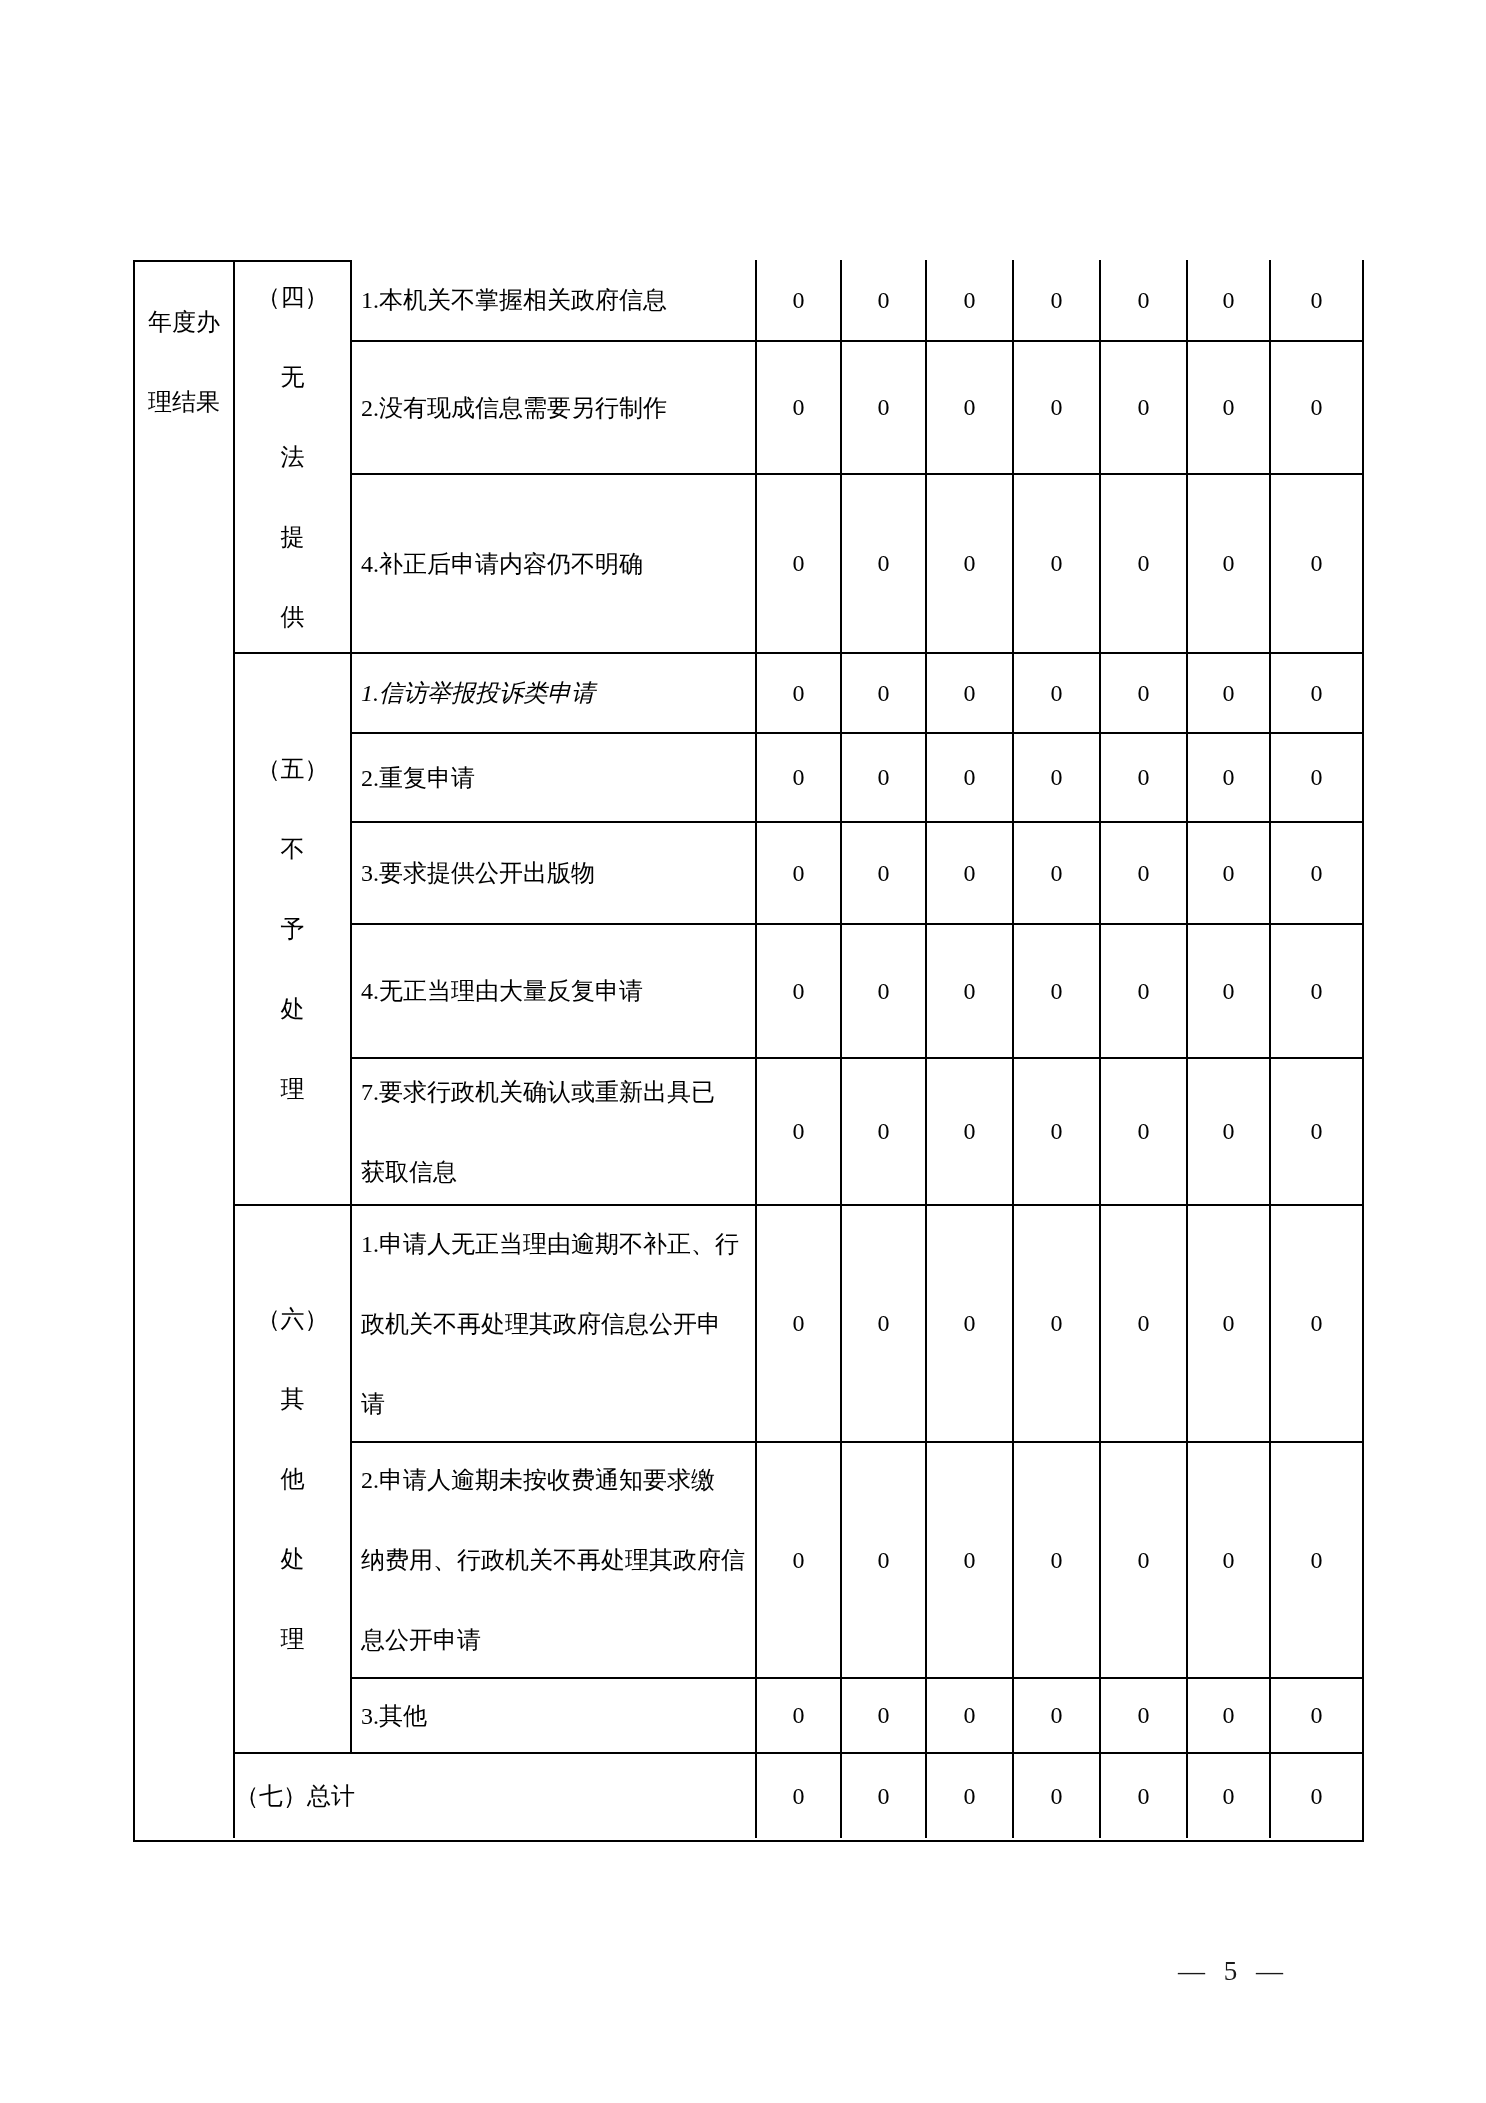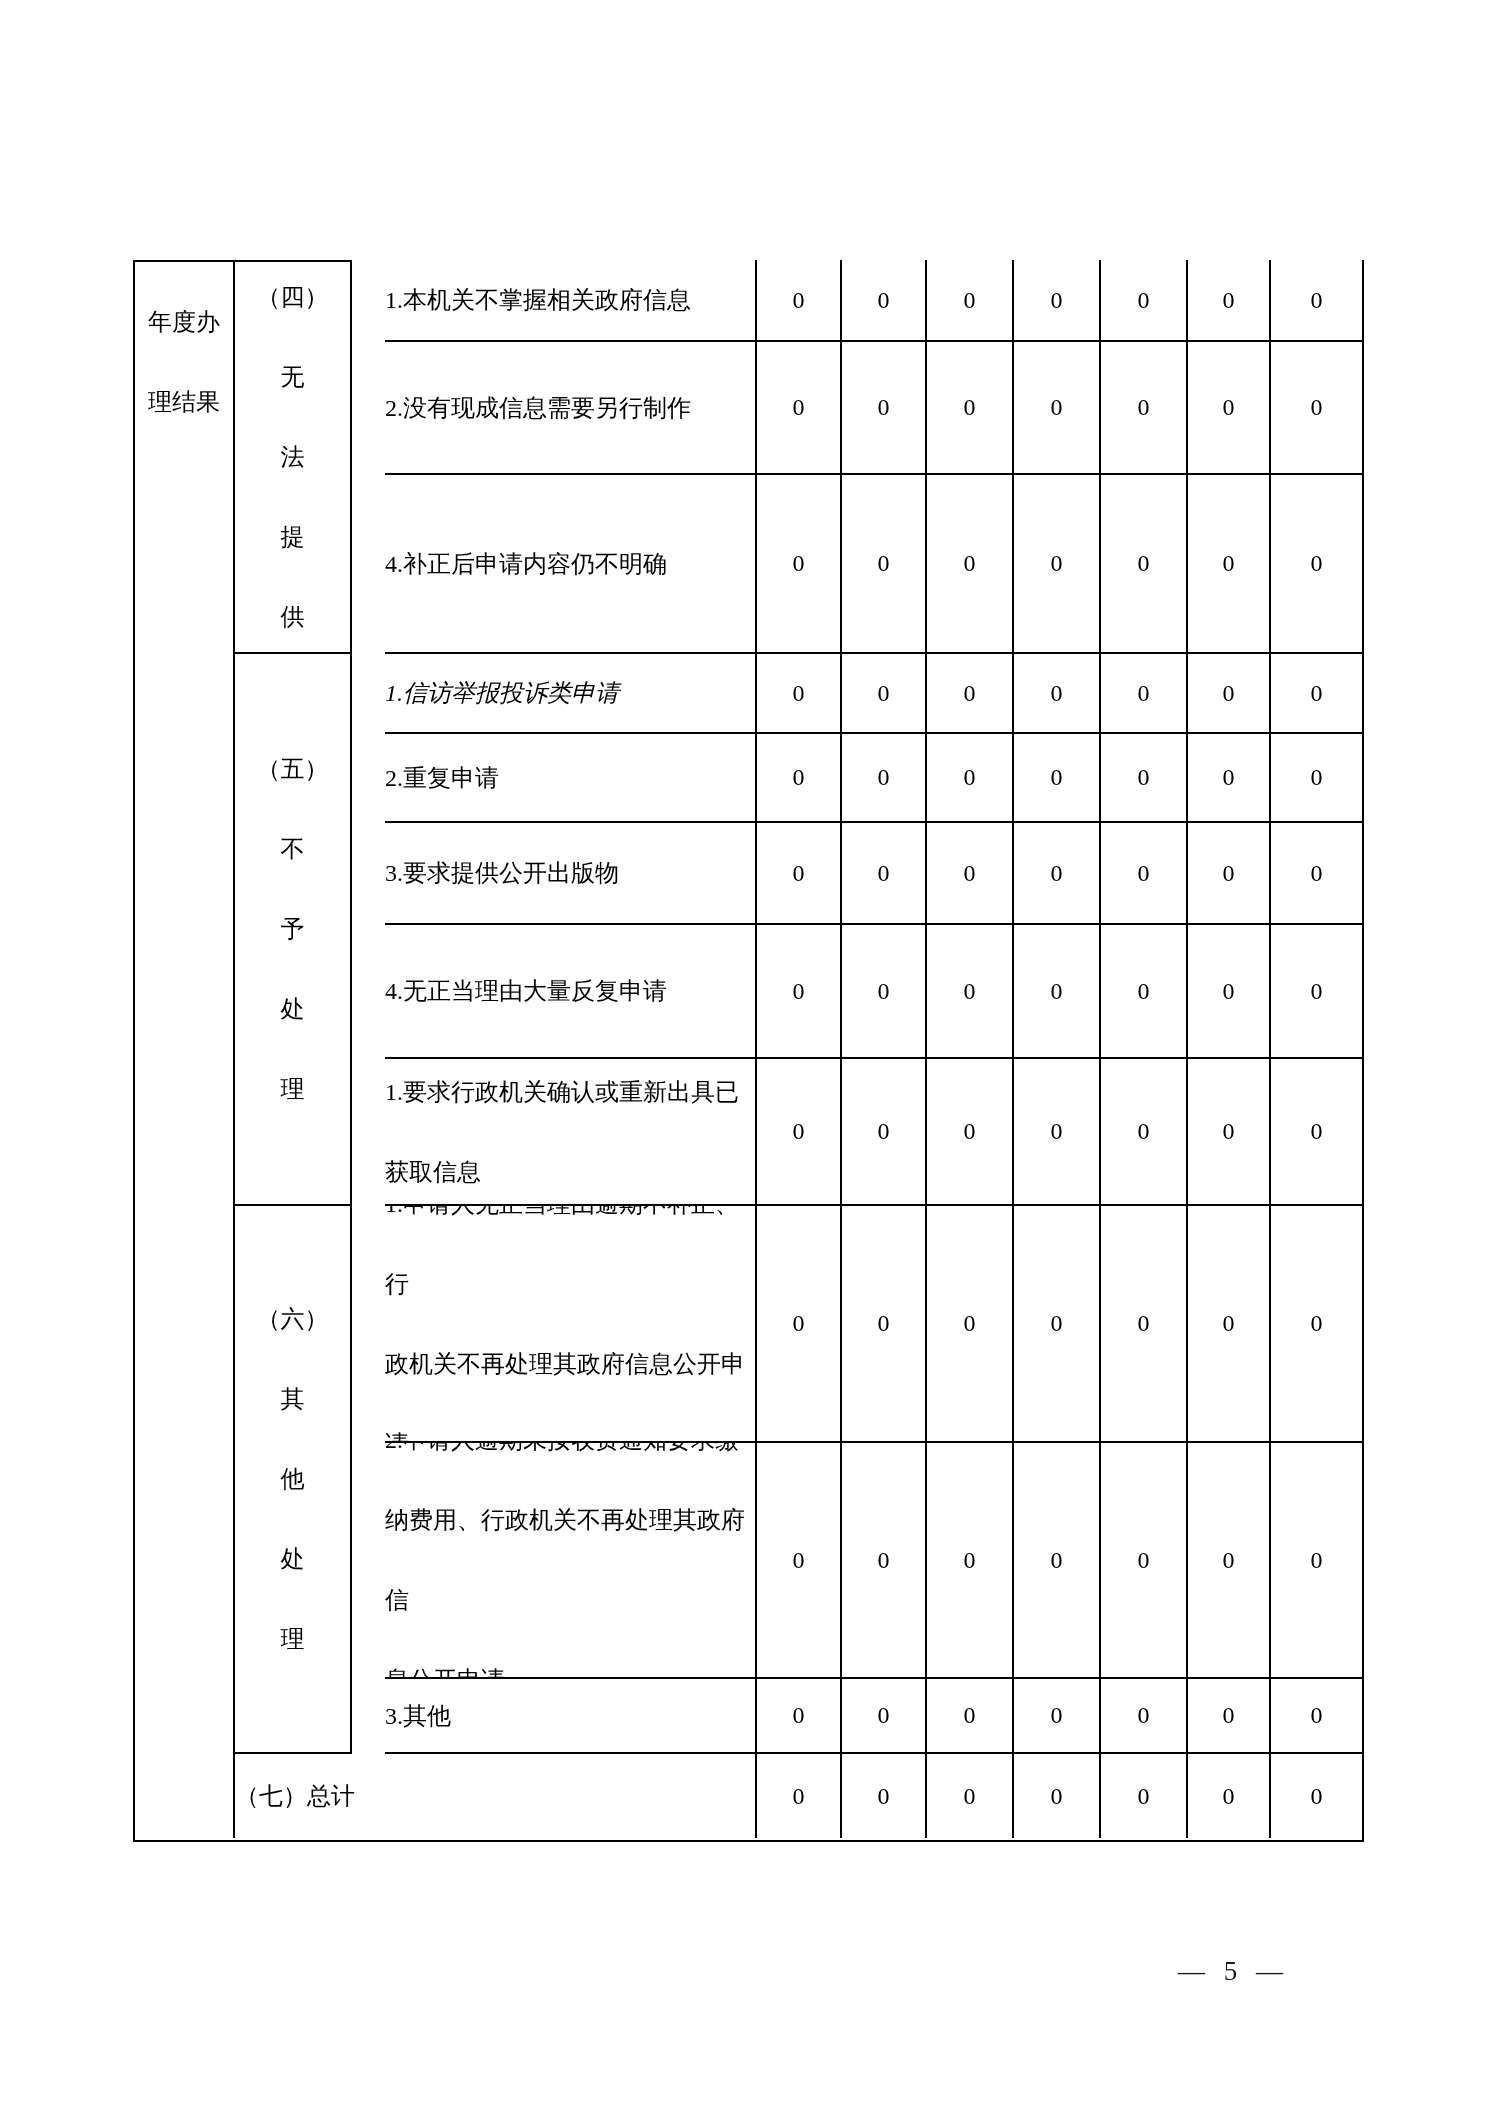--- a/index.html
+++ b/index.html
@@ -47,24 +47,24 @@
     text-align: center;
   }
   .seclabel {
     flex-direction: column;
     justify-content: center;
     white-space: pre-line;
     line-height: 80px;
     text-align: center;
   }
   .desc {
+    padding-left: 9px;
     padding-right: 4px;
     white-space: pre-line;
     line-height: 80px;
-    margin-left: 33px;
   }
   .total-label {
     line-height: 80px;
   }
   .val { justify-content: center; }
   .footer {
     position: absolute;
     left: 1178px;
     top: 1956px;
     font-size: 27px;
@@ -155,21 +155,21 @@
 
     <div class="cell desc" style="grid-column:3; grid-row:7;">4.无正当理由大量反复申请</div>
     <div class="cell val" style="grid-column:4; grid-row:7;">0</div>
     <div class="cell val" style="grid-column:5; grid-row:7;">0</div>
     <div class="cell val" style="grid-column:6; grid-row:7;">0</div>
     <div class="cell val" style="grid-column:7; grid-row:7;">0</div>
     <div class="cell val" style="grid-column:8; grid-row:7;">0</div>
     <div class="cell val" style="grid-column:9; grid-row:7;">0</div>
     <div class="cell val no-br" style="grid-column:10; grid-row:7;">0</div>
 
-    <div class="cell desc" style="grid-column:3; grid-row:8;">1.要求行政机关确认或重新出具已
+    <div class="cell desc" style="grid-column:3; grid-row:8;">7.要求行政机关确认或重新出具已
 获取信息</div>
     <div class="cell val" style="grid-column:4; grid-row:8;">0</div>
     <div class="cell val" style="grid-column:5; grid-row:8;">0</div>
     <div class="cell val" style="grid-column:6; grid-row:8;">0</div>
     <div class="cell val" style="grid-column:7; grid-row:8;">0</div>
     <div class="cell val" style="grid-column:8; grid-row:8;">0</div>
     <div class="cell val" style="grid-column:9; grid-row:8;">0</div>
     <div class="cell val no-br" style="grid-column:10; grid-row:8;">0</div>
 
     <div class="cell desc" style="grid-column:3; grid-row:9;">1.申请人无正当理由逾期不补正、行

